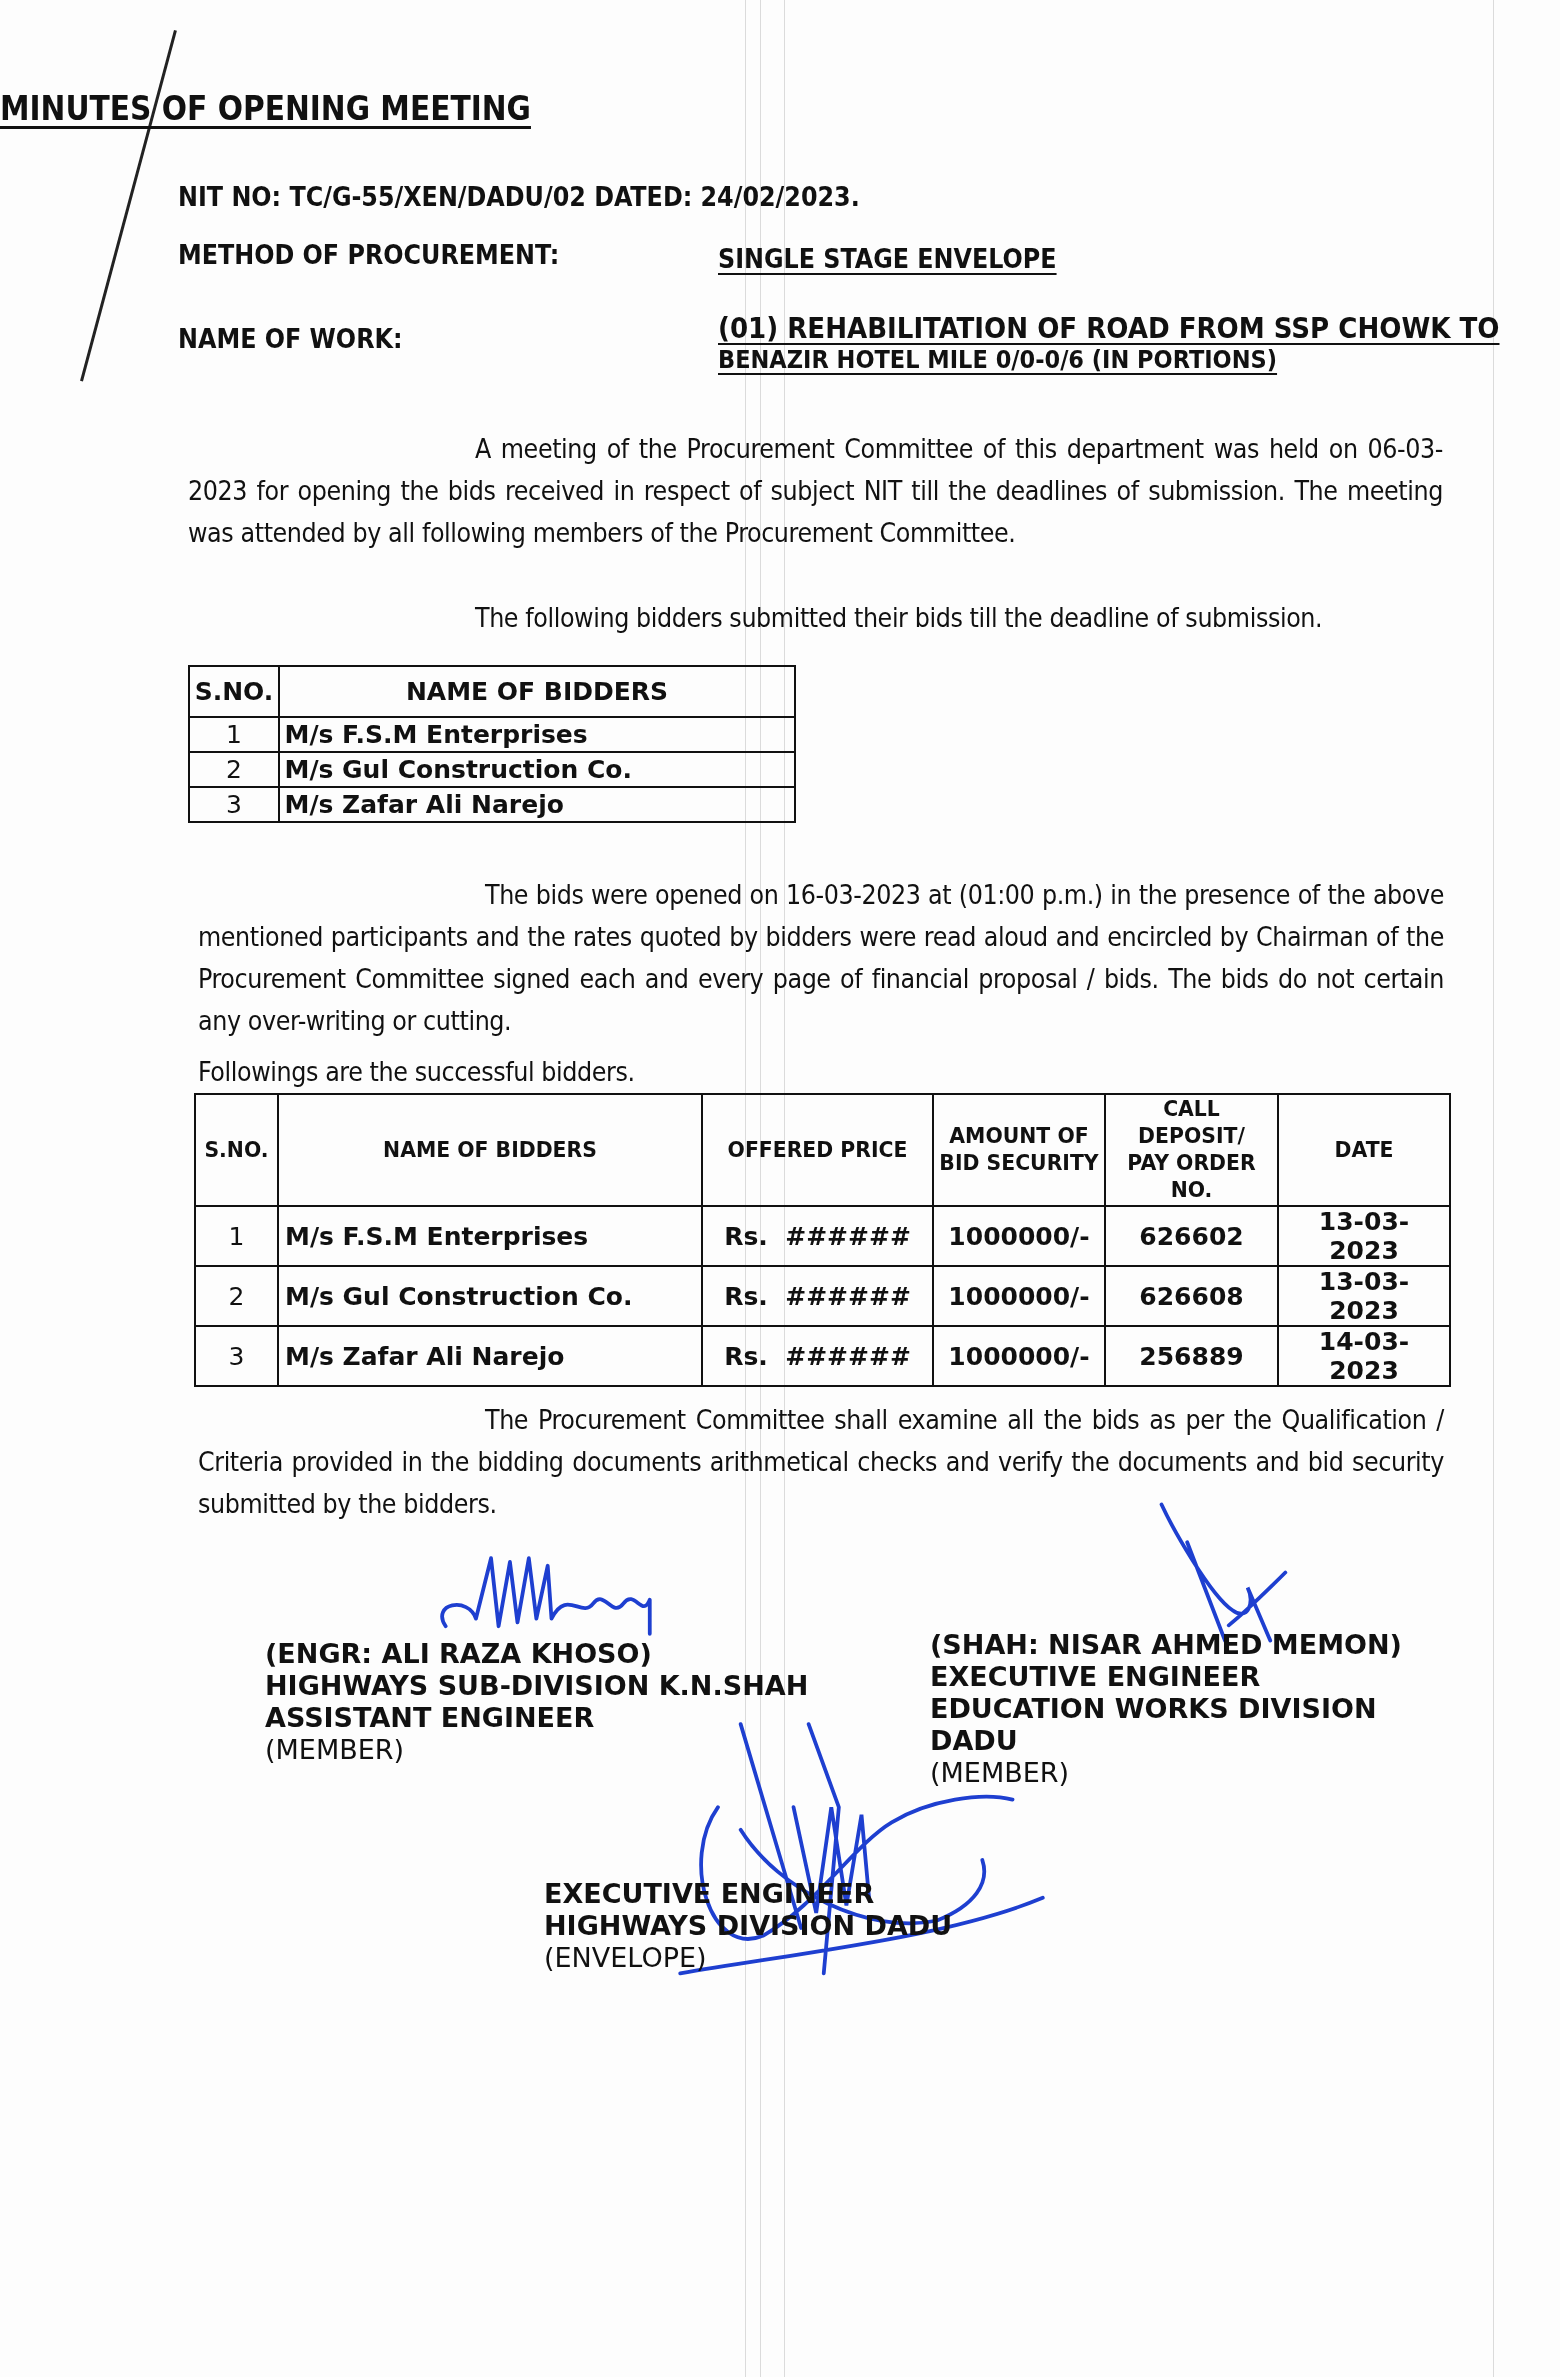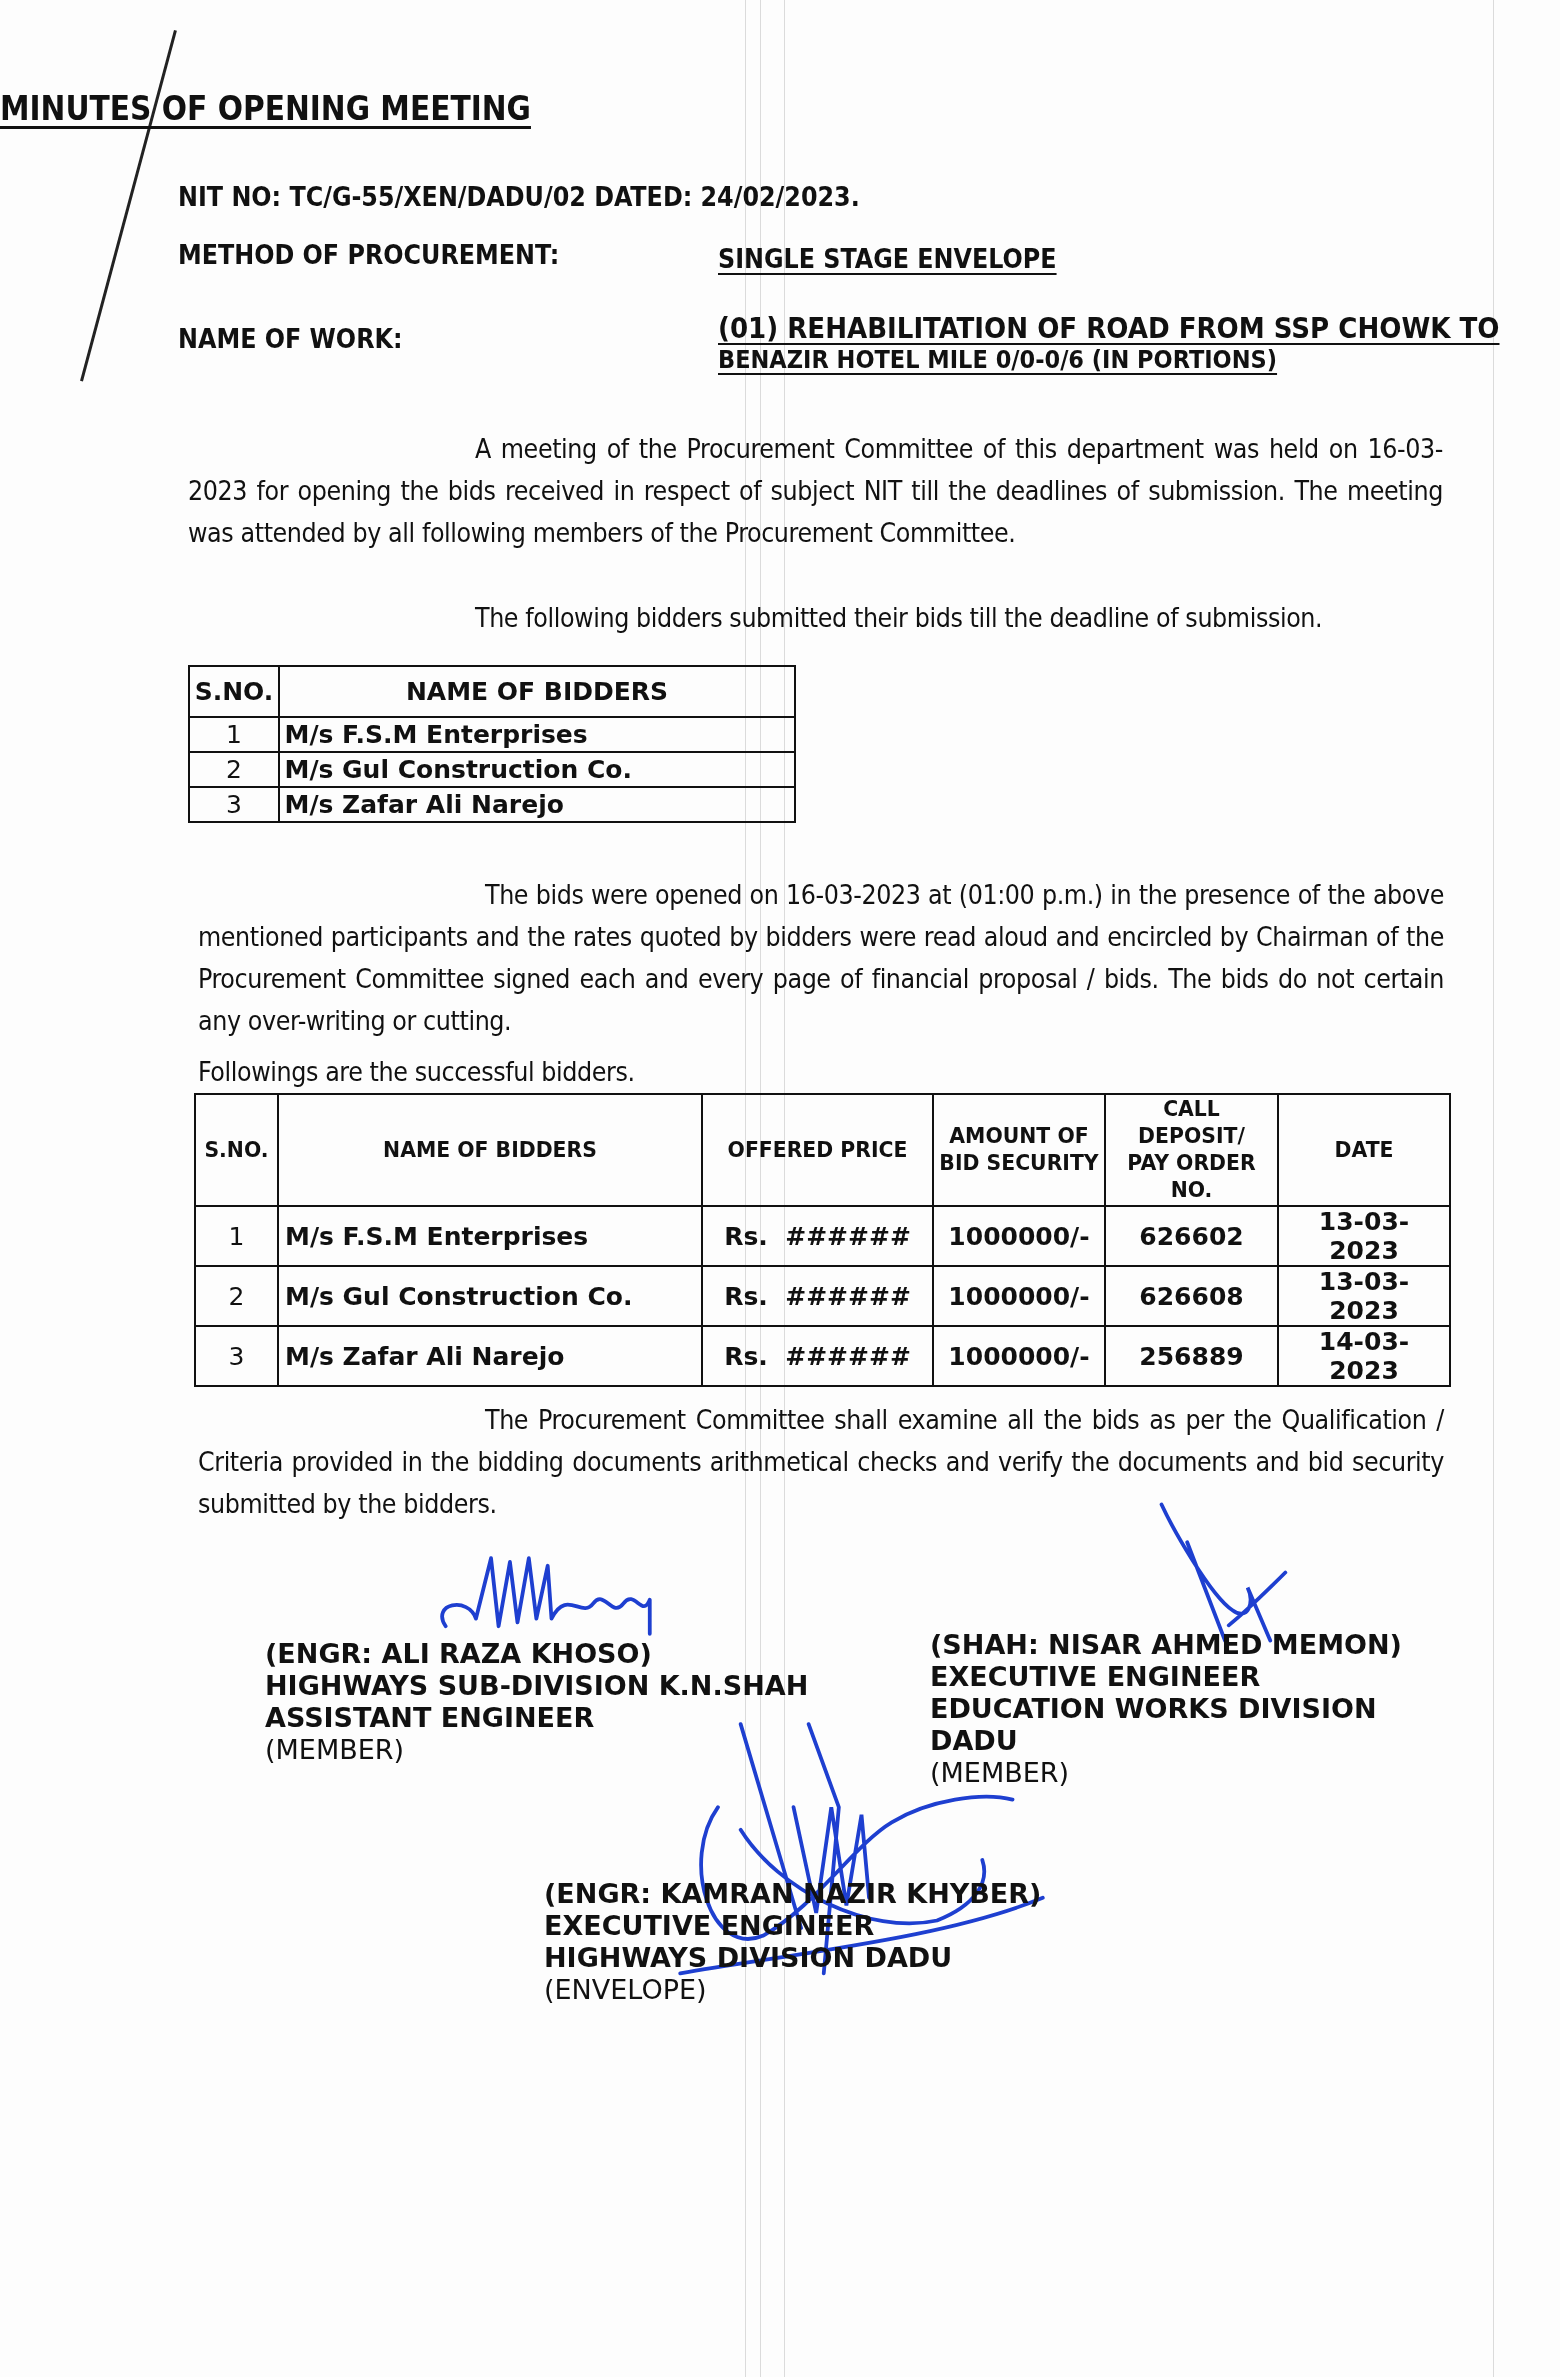--- a/index.html
+++ b/index.html
@@ -52,21 +52,21 @@
 
 <div class="abs hdr" style="left:178px; top:181px;">NIT NO: TC/G-55/XEN/DADU/02 DATED: 24/02/2023.</div>
 
 <div class="abs hdr" style="left:178px; top:239px;">METHOD OF PROCUREMENT:</div>
 <div class="abs hdr ul" style="left:718px; top:243px;">SINGLE STAGE ENVELOPE</div>
 
 <div class="abs hdr" style="left:178px; top:323px;">NAME OF WORK:</div>
 <div class="abs hdr ul" style="left:718px; top:311px; font-size:29px;">(01) REHABILITATION OF ROAD FROM SSP CHOWK TO</div>
 <div class="abs hdr ul" style="left:718px; top:345px; font-size:25px;">BENAZIR HOTEL MILE 0/0-0/6 (IN PORTIONS)</div>
 
-<div class="abs para indent" style="left:188px; top:428px; width:1255px;">A meeting of the Procurement Committee of this department was held on 16-03-2023 for opening the bids received in respect of subject NIT till the deadlines of submission. The meeting was attended by all following members of the Procurement Committee.</div>
+<div class="abs para indent" style="left:188px; top:428px; width:1255px;">A meeting of the Procurement Committee of this department was held on 06-03-2023 for opening the bids received in respect of subject NIT till the deadlines of submission. The meeting was attended by all following members of the Procurement Committee.</div>
 <div class="abs para" style="left:475px; top:597px;">The following bidders submitted their bids till the deadline of submission.</div>
 
 <table class="abs t1">
   <tbody>
       <tr>
     <th>S.NO.</th>
     <th>NAME OF BIDDERS</th>
   </tr>
   <tr>
     <td class="sno">1</td>
@@ -143,18 +143,17 @@
 </div>
 
 <div class="abs sig" style="left:930px; width:529px; top:1629px;">
   <div>(SHAH: NISAR AHMED MEMON)</div>
   <div>EXECUTIVE ENGINEER</div>
   <div>EDUCATION WORKS DIVISION DADU</div>
   <div class="role">(MEMBER)</div>
 </div>
 
 <div class="abs sig" style="left:544px; width:544px; top:1878px;">
-  <div>(ENGR: KAMRAN NAZIR KHYBER)</div>
   <div>EXECUTIVE ENGINEER</div>
   <div>HIGHWAYS DIVISION DADU</div>
   <div class="role">(ENVELOPE)</div>
 </div>
 
 
 </body></html>

